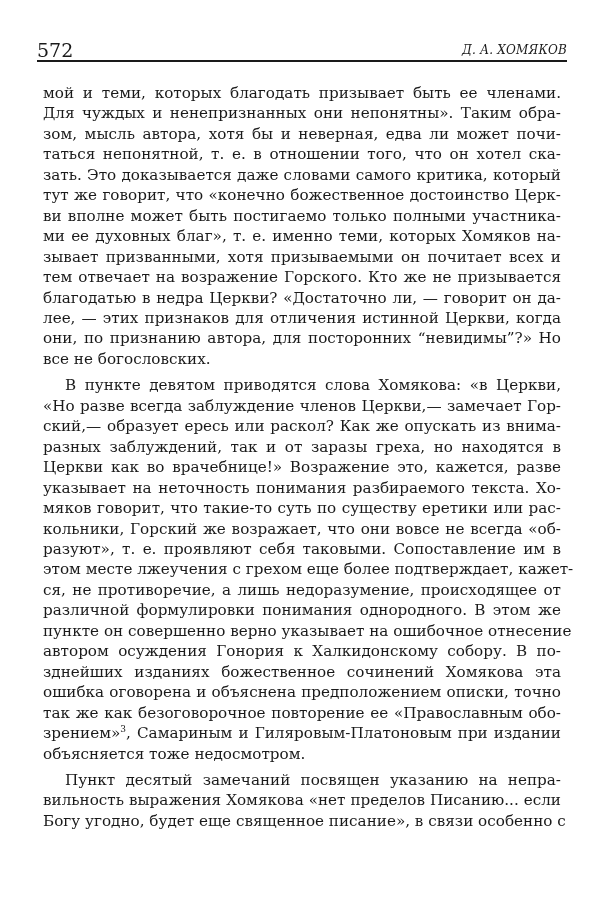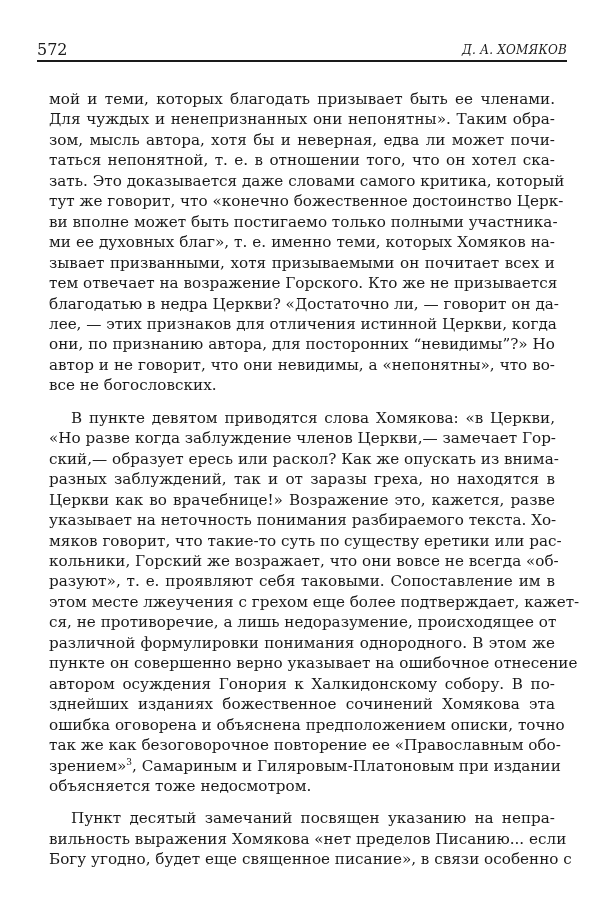--- a/index.html
+++ b/index.html
@@ -20,40 +20,40 @@
     left: 37px;
     top: 40px;
     width: 530px;
     height: 20px;
     border-bottom: 2px solid #1a1a1a;
   }
   .page-number {
     position: absolute;
     left: 0;
     top: 0;
-    font-size: 16px;
+    font-size: 19px;
     line-height: 20px;
   }
   .running-head {
     position: absolute;
     right: 0;
     top: 0;
     font-size: 12px;
     line-height: 20px;
     font-style: italic;
     letter-spacing: 0.2px;
   }
   .body-text {
     position: absolute;
     left: 37px;
     top: 77px;
     width: 530px;
   }
   .para {
-    margin: 12px;
+    margin: 6px;
     font-size: 15.2px;
     line-height: 20.45px;
     text-align: justify;
     text-align-last: justify;
   }
   .para .line {
     display: block;
     text-align: justify;
     text-align-last: justify;
     white-space: nowrap;
@@ -90,27 +90,26 @@
     <span class="line">таться непонятной, т. е. в отношении того, что он хотел ска-</span>
     <span class="line">зать. Это доказывается даже словами самого критика, который</span>
     <span class="line">тут же говорит, что «конечно божественное достоинство Церк-</span>
     <span class="line">ви вполне может быть постигаемо только полными участника-</span>
     <span class="line">ми ее духовных благ», т. е. именно теми, которых Хомяков на-</span>
     <span class="line">зывает призванными, хотя призываемыми он почитает всех и</span>
     <span class="line">тем отвечает на возражение Горского. Кто же не призывается</span>
     <span class="line">благодатью в недра Церкви? «Достаточно ли, — говорит он да-</span>
     <span class="line">лее, — этих признаков для отличения истинной Церкви, когда</span>
     <span class="line">они, по признанию автора, для посторонних “невидимы”?» Но</span>
-    <span class="line">автор и не говорит, что они невидимы, а «непонятны», что во-</span>
     <span class="line last">все не богословских.</span>
   </p>
 
   <p class="para">
     <span class="line indent">В пункте девятом приводятся слова Хомякова: «в Церкви,</span>
-    <span class="line">«Но разве когда заблуждение членов Церкви,— замечает Гор-</span>
+    <span class="line">«Но разве всегда заблуждение членов Церкви,— замечает Гор-</span>
     <span class="line">ский,— образует ересь или раскол? Как же опускать из внима-</span>
     <span class="line">разных заблуждений, так и от заразы греха, но находятся в</span>
     <span class="line">Церкви как во врачебнице!» Возражение это, кажется, разве</span>
     <span class="line">указывает на неточность понимания разбираемого текста. Хо-</span>
     <span class="line">мяков говорит, что такие-то суть по существу еретики или рас-</span>
     <span class="line">кольники, Горский же возражает, что они вовсе не всегда «об-</span>
     <span class="line">разуют», т. е. проявляют себя таковыми. Сопоставление им в</span>
     <span class="line">этом месте лжеучения с грехом еще более подтверждает, кажет-</span>
     <span class="line">ся, не противоречие, а лишь недоразумение, происходящее от</span>
     <span class="line">различной формулировки понимания однородного. В этом же</span>

